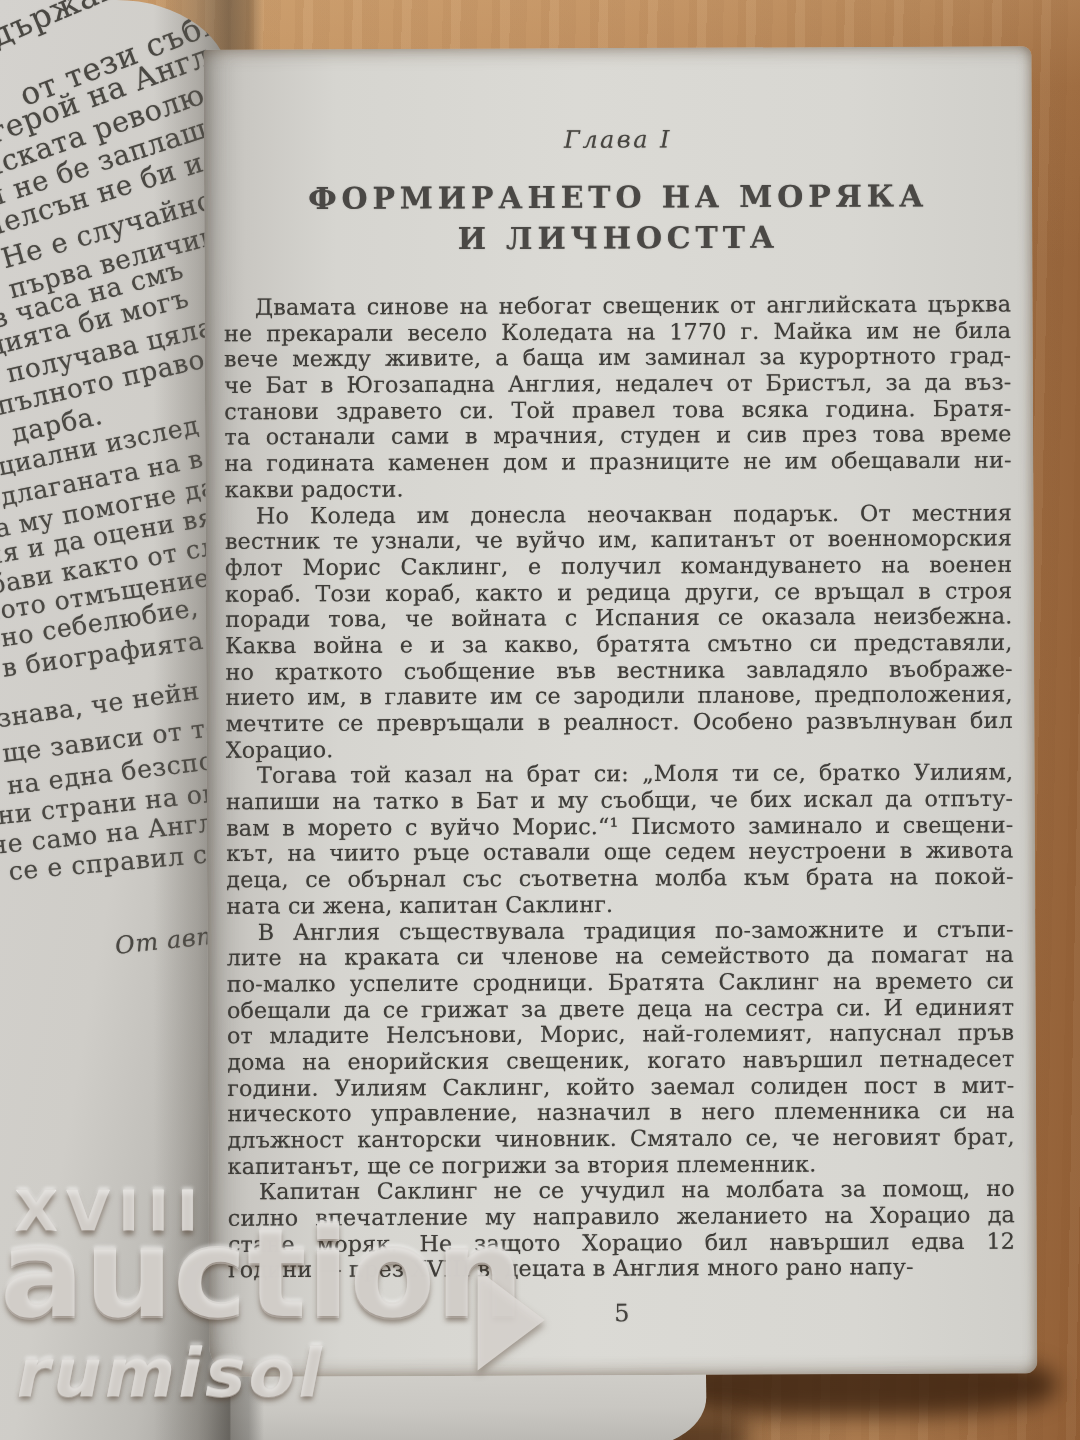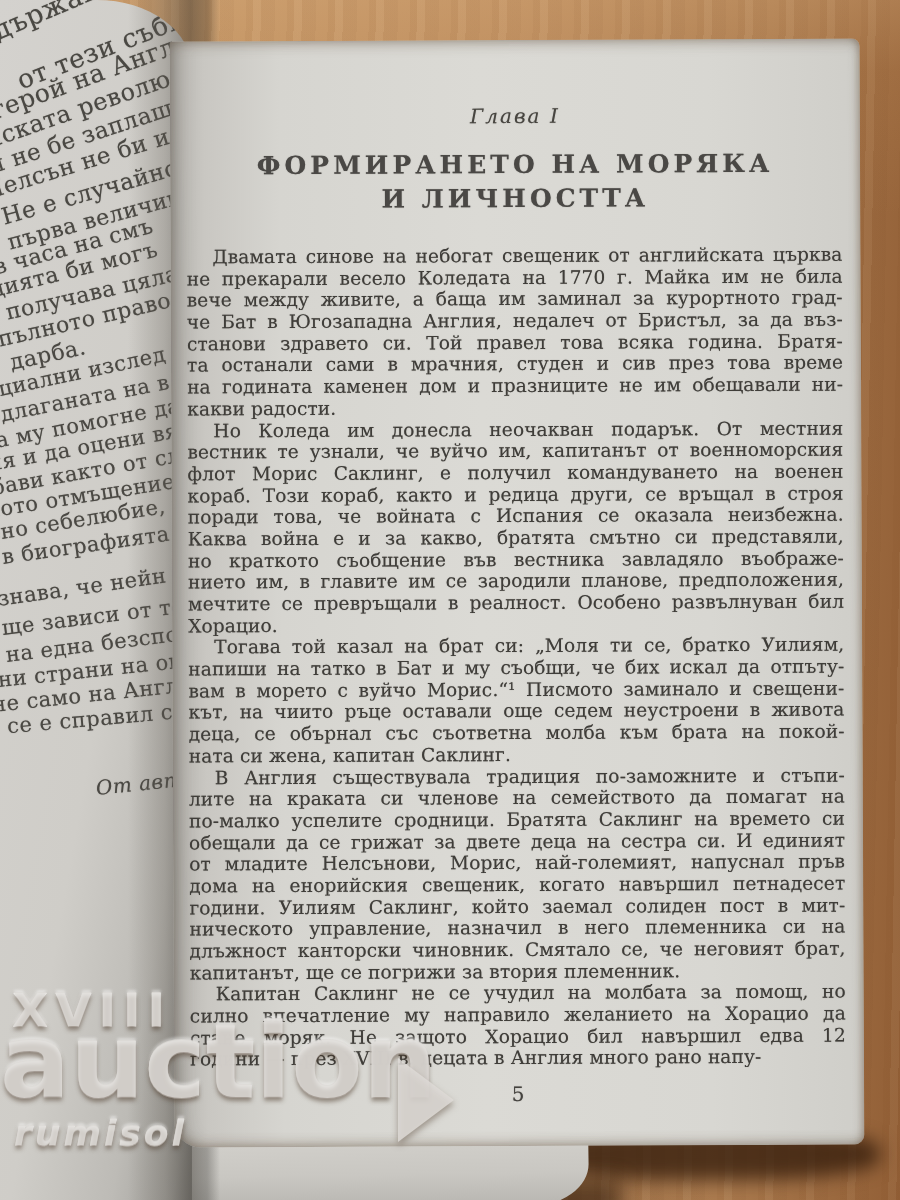--- a/index.html
+++ b/index.html
@@ -89,21 +89,21 @@
     font-size:20px;color:#45433f;text-shadow:0 0 1px rgba(69,67,63,.5);
   }
   
   .wm{position:absolute;z-index:9;white-space:nowrap;pointer-events:none;
     font-family:"DejaVu Sans",sans-serif;
     color:rgba(222,219,215,.78);
     text-shadow:0 4px 4px rgba(75,58,42,.5), 0 1px 0 rgba(255,255,255,.85), 0 -2px 3px rgba(255,255,255,.45);
   }
   .wm-balkan{left:12px;top:982px;font-size:47px;font-weight:bold;letter-spacing:7px;}
   .wm-auction{left:0px;top:1000px;font-size:104px;font-weight:bold;letter-spacing:0px;}
-  .wm-rumisol{left:14px;top:1112px;font-size:36px;font-weight:bold;font-style:italic;letter-spacing:3px;}
+  .wm-rumisol{left:14px;top:1112px;font-size:56px;font-weight:bold;font-style:italic;letter-spacing:3px;}
   .wm-play{
     left:398px;top:1058px;width:0;height:0;
     border-left:56px solid rgba(222,219,215,.85);
     border-top:42px solid transparent;border-bottom:42px solid transparent;
     filter:drop-shadow(0 4px 3px rgba(75,58,42,.5));
     text-shadow:none;
   }
 </style>
 </head>
 <body>

